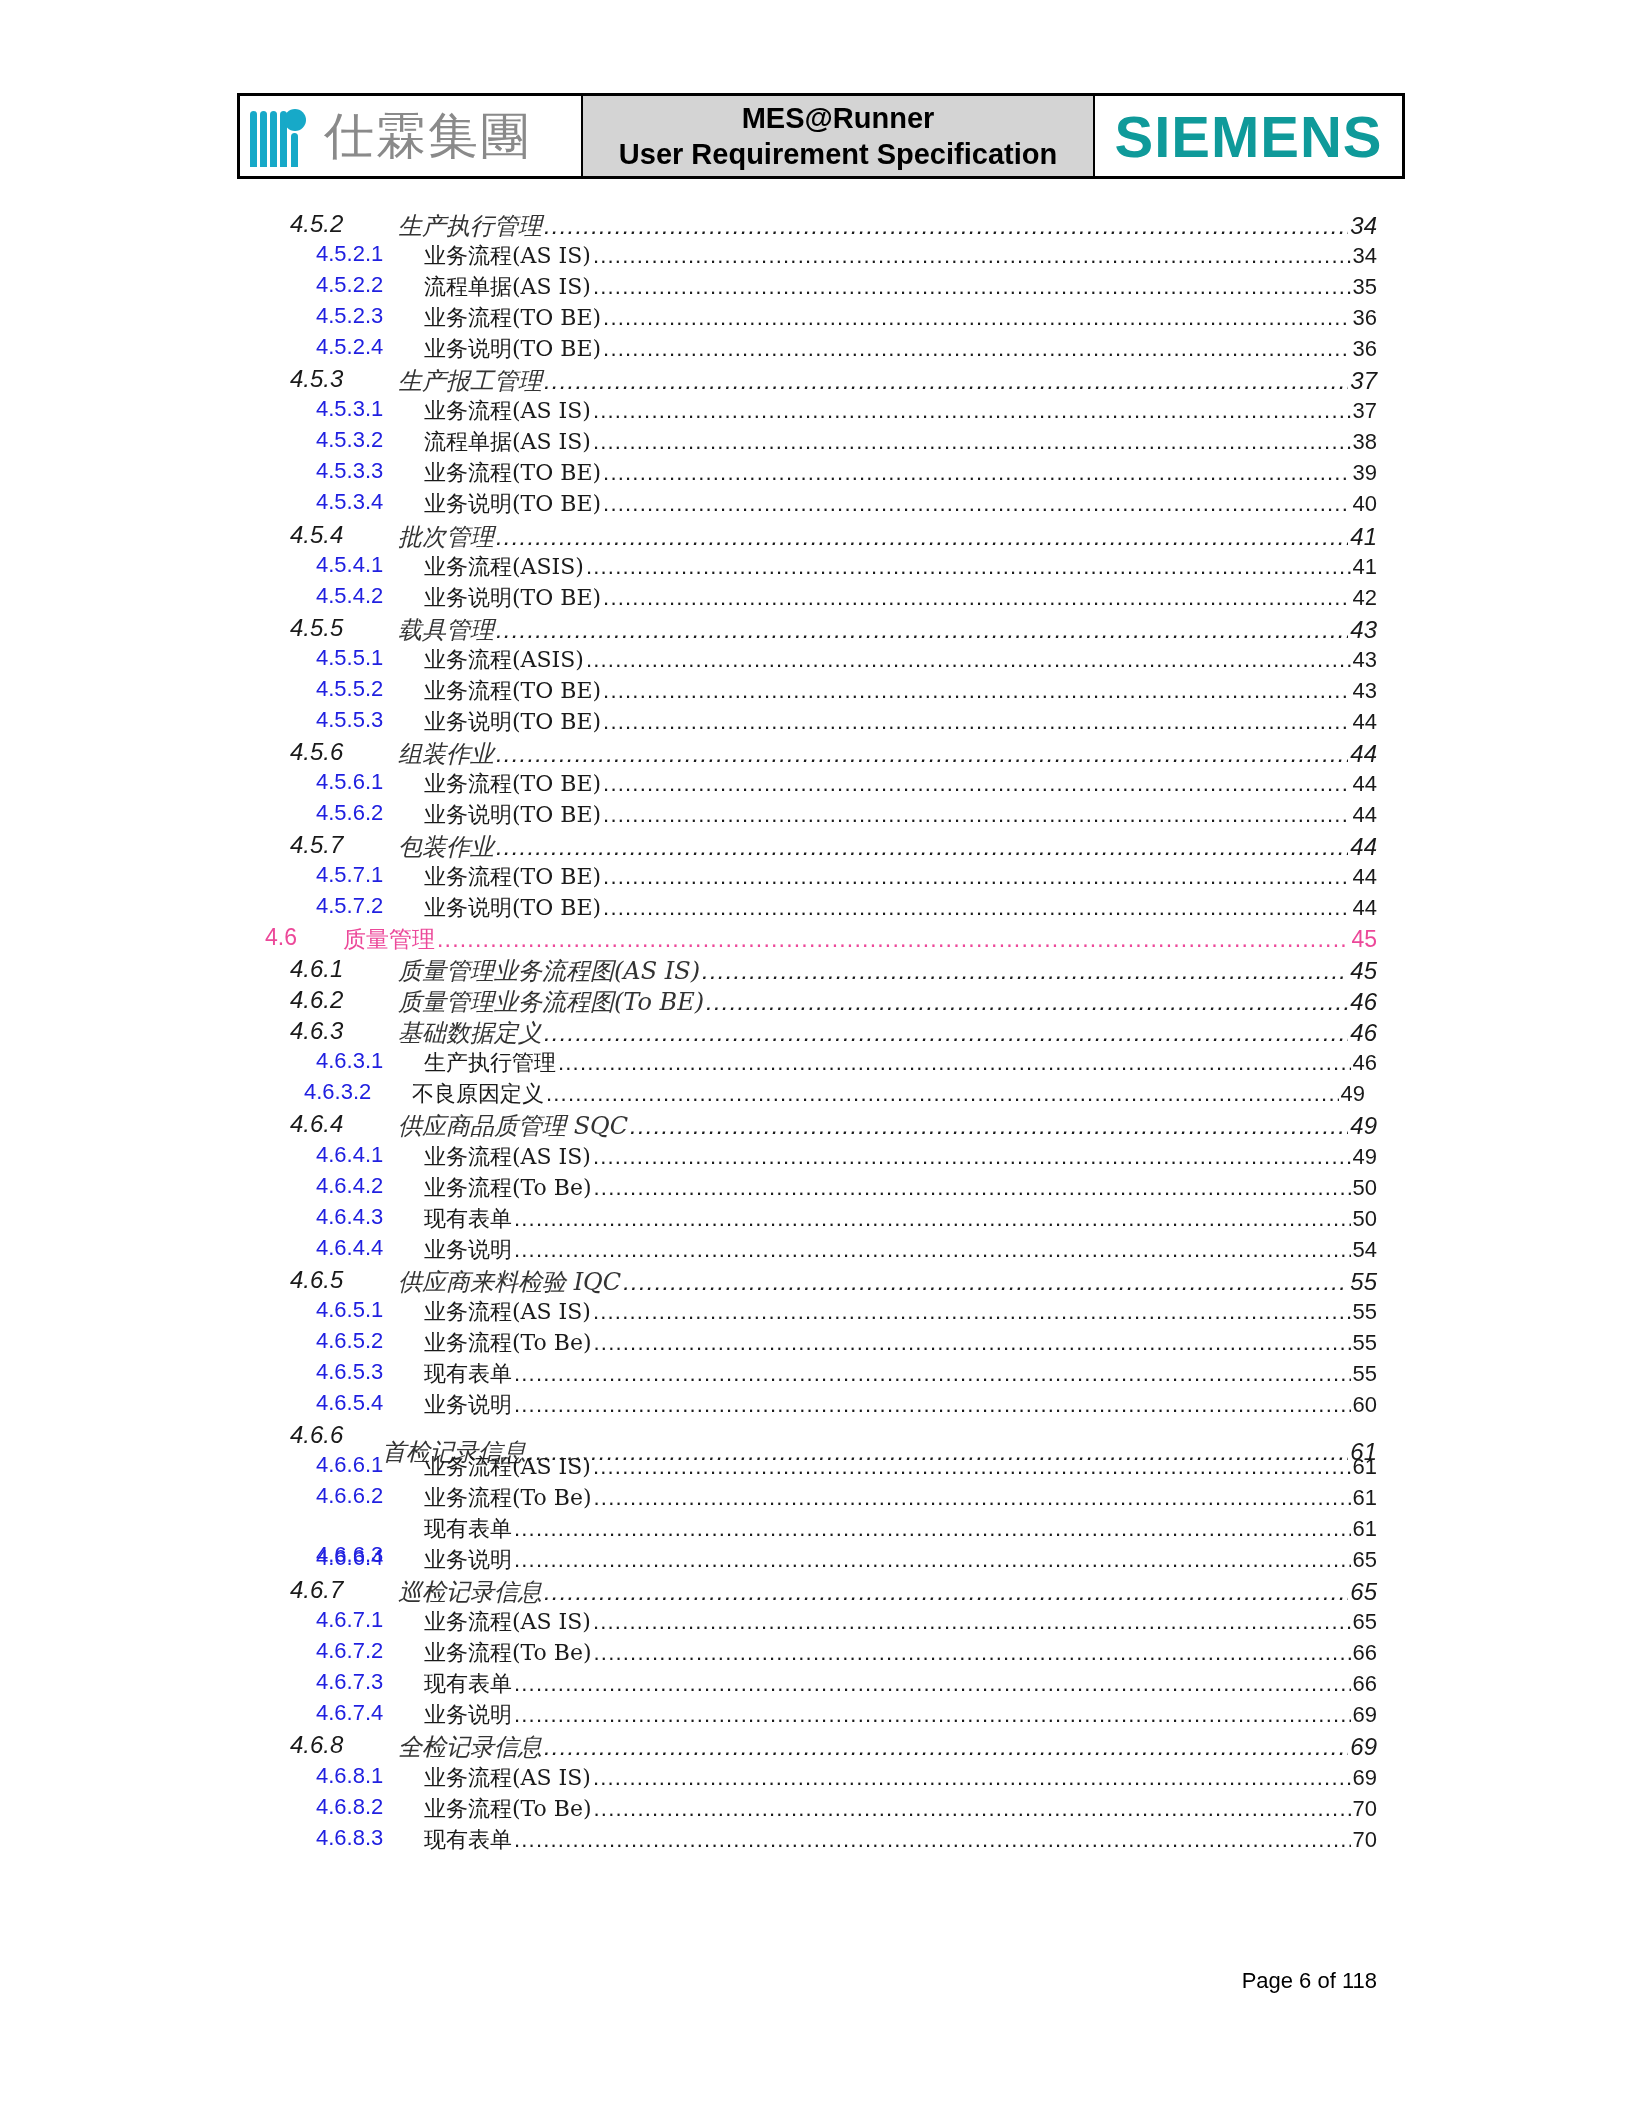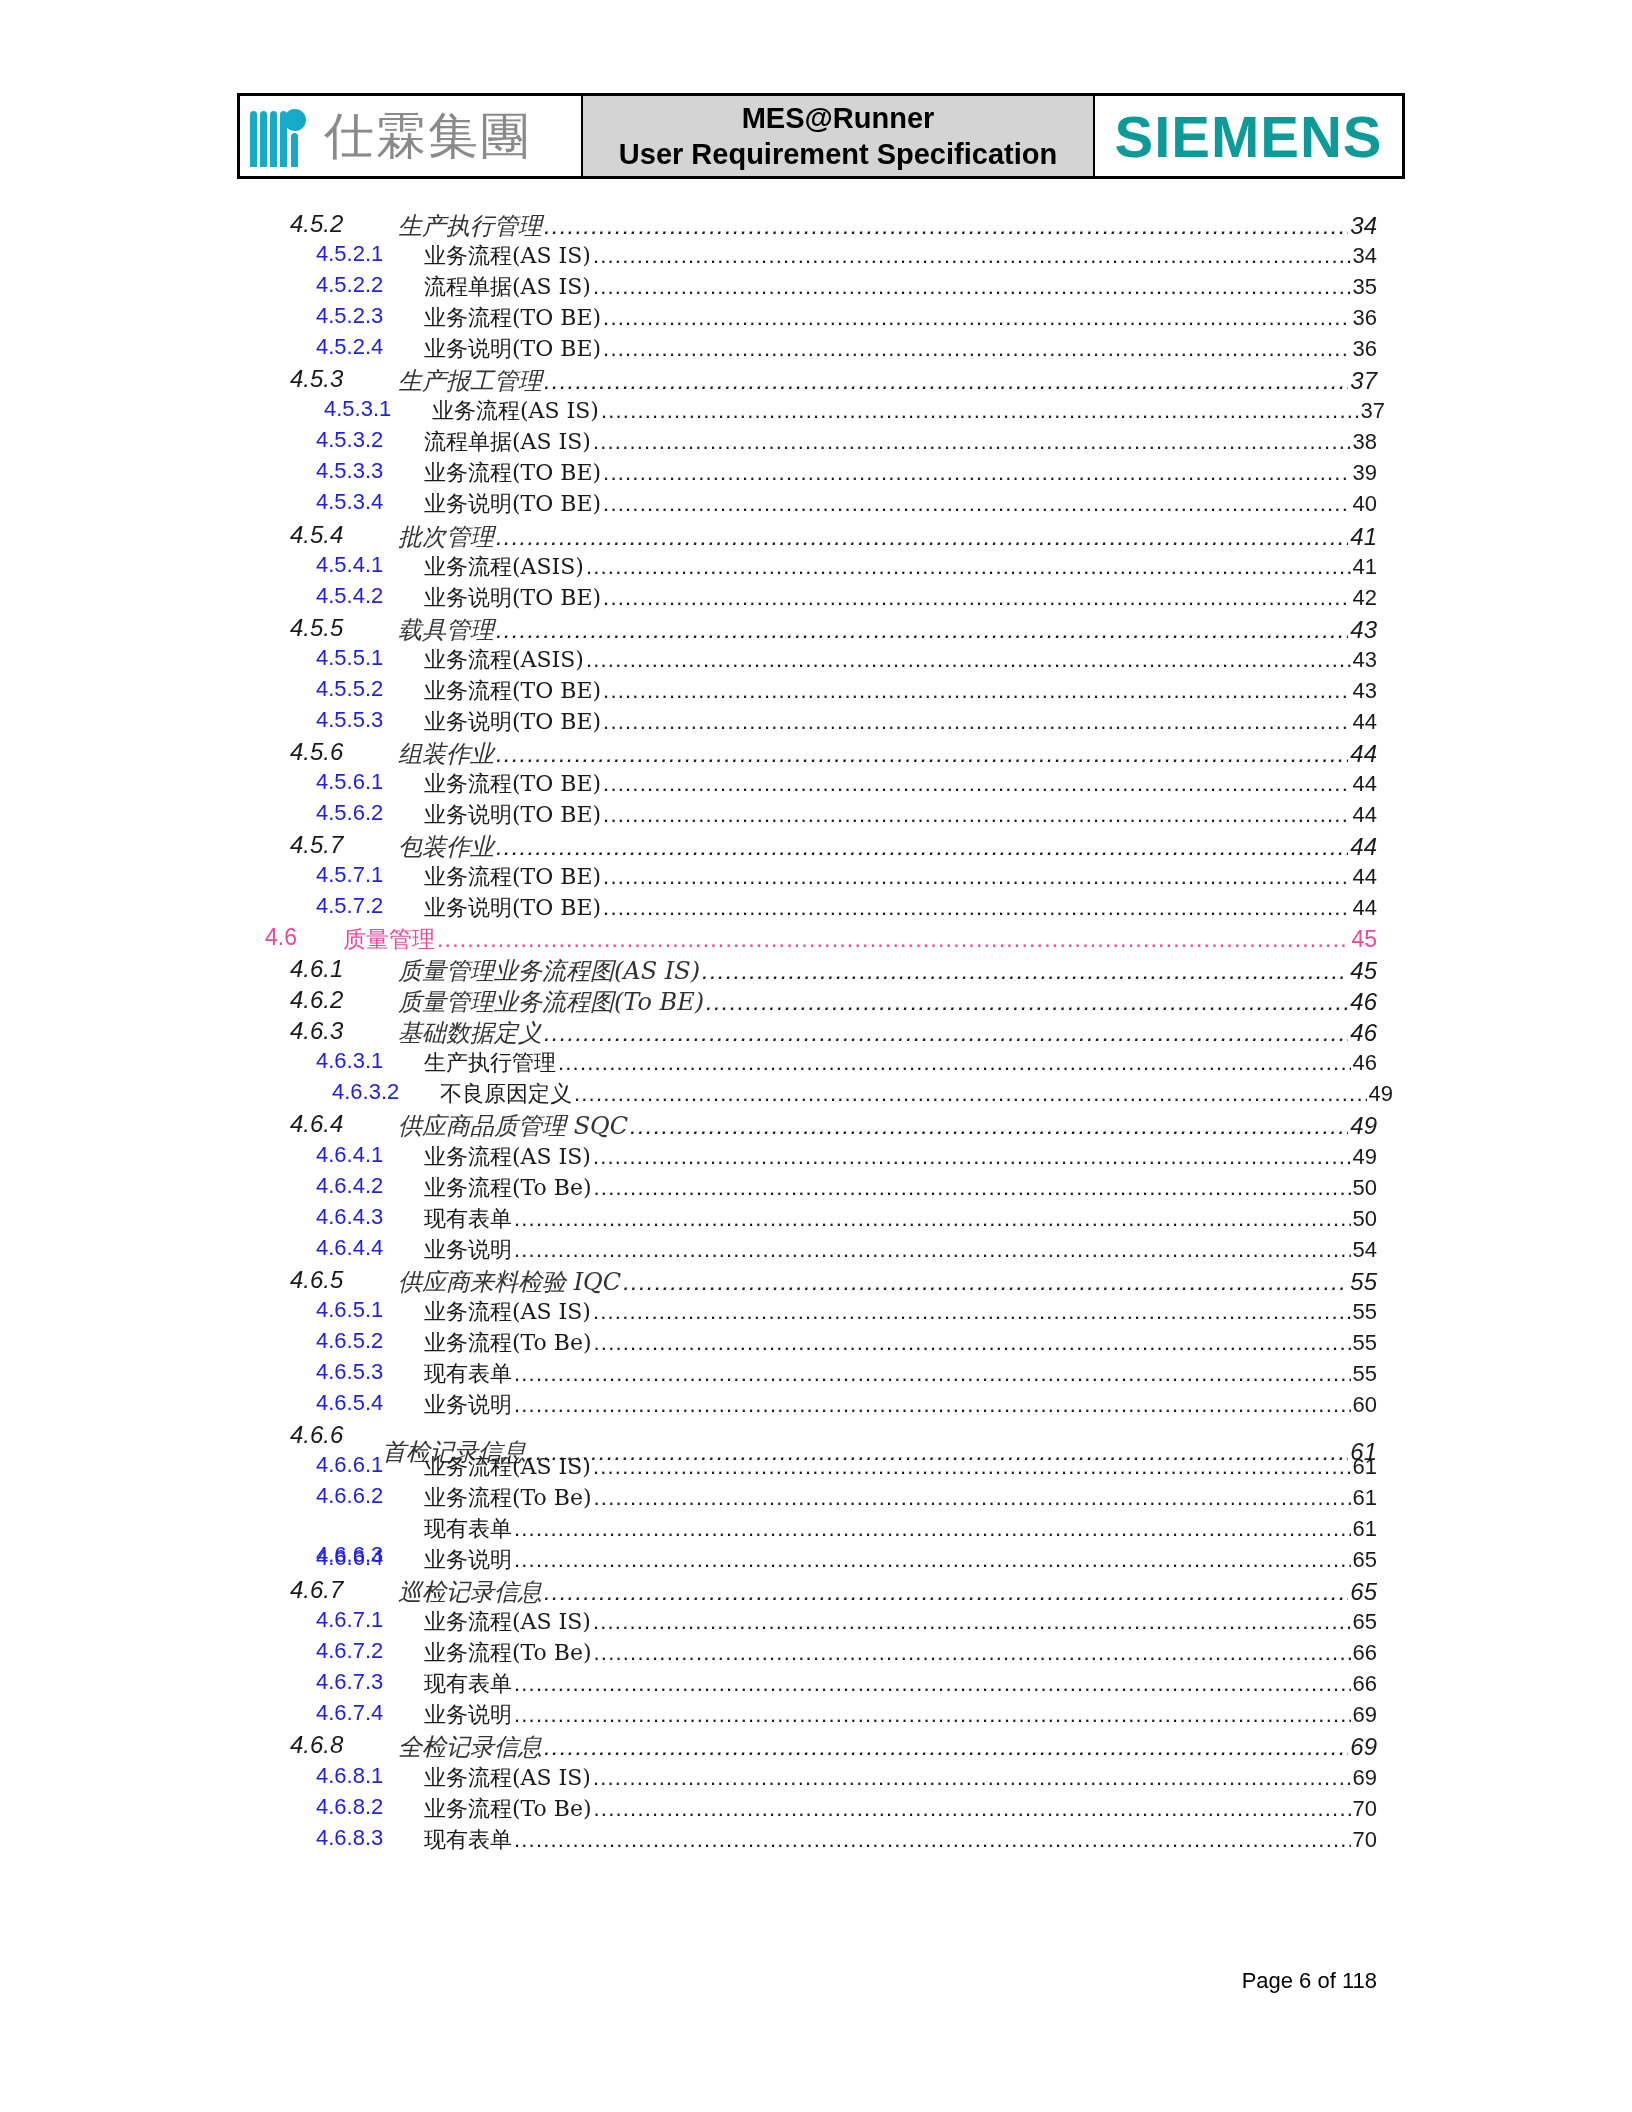--- a/index.html
+++ b/index.html
@@ -114,21 +114,21 @@
       </span>
     </div>
     <div class="toc-row lvl3" style="left: 290px; width: 1087px; top: 155.25px;">
       <span class="toc-num" style="left: 0px;">4.5.3</span>
       <span class="toc-body" style="left: 108px;">
         <span class="toc-title">生产报工管理</span>
         <span class="toc-leader"></span>
         <span class="toc-page">37</span>
       </span>
     </div>
-    <div class="toc-row lvl4" style="left: 324px; width: 1061px; top: 186.3px;">
+    <div class="toc-row lvl4" style="left: 316px; width: 1061px; top: 186.3px;">
       <span class="toc-num" style="left: 0px;">4.5.3.1</span>
       <span class="toc-body" style="left: 108px;">
         <span class="toc-title">业务流程(AS IS)</span>
         <span class="toc-leader"></span>
         <span class="toc-page">37</span>
       </span>
     </div>
     <div class="toc-row lvl4" style="left: 316px; width: 1061px; top: 217.35px;">
       <span class="toc-num" style="left: 0px;">4.5.3.2</span>
       <span class="toc-body" style="left: 108px;">
@@ -290,21 +290,21 @@
       </span>
     </div>
     <div class="toc-row lvl4" style="left: 316px; width: 1061px; top: 838.35px;">
       <span class="toc-num" style="left: 0px;">4.6.3.1</span>
       <span class="toc-body" style="left: 108px;">
         <span class="toc-title">生产执行管理</span>
         <span class="toc-leader"></span>
         <span class="toc-page">46</span>
       </span>
     </div>
-    <div class="toc-row lvl4" style="left: 332px; width: 1061px; top: 869.4px;">
+    <div class="toc-row lvl4" style="left: 304px; width: 1061px; top: 869.4px;">
       <span class="toc-num" style="left: 0px;">4.6.3.2</span>
       <span class="toc-body" style="left: 108px;">
         <span class="toc-title">不良原因定义</span>
         <span class="toc-leader"></span>
         <span class="toc-page">49</span>
       </span>
     </div>
     <div class="toc-row lvl3" style="left: 290px; width: 1087px; top: 900.45px;">
       <span class="toc-num" style="left: 0px;">4.6.4</span>
       <span class="toc-body" style="left: 108px;">

